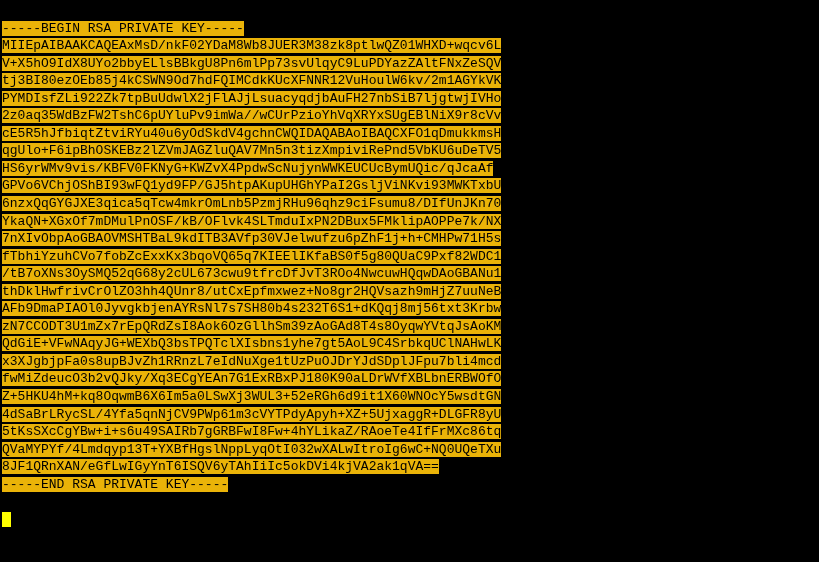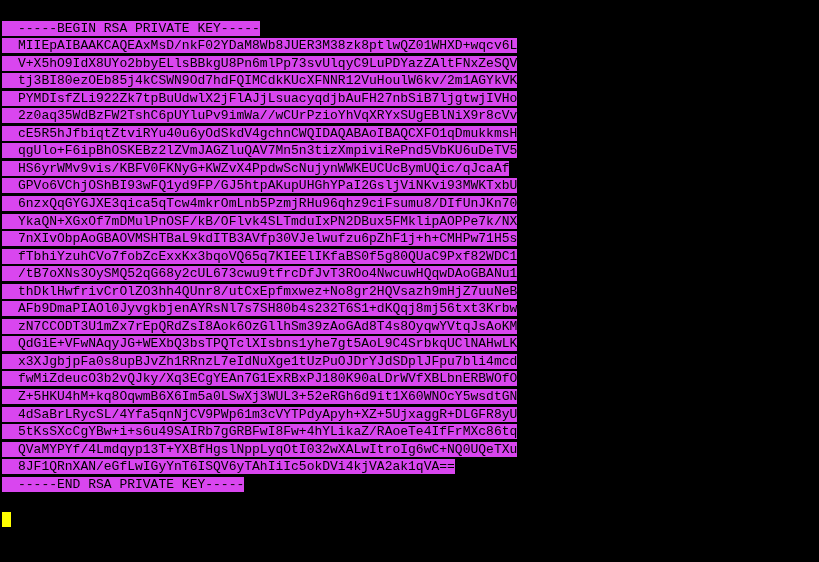--- a/index.html
+++ b/index.html
@@ -23,23 +23,22 @@
     .prompt {
       color: #ffffff;
     }
     .command {
       color: #ffffff;
     }
     .key-line {
       display: block;
     }
     .key-text {
-      background-color: #d946ef;
+      background-color: #eab308;
       color: #000000;
-      padding-left: 16px;
     }
     .cursor {
       background-color: #ffff00;
       display: inline-block;
       width: 9px;
       height: 15px;
       vertical-align: text-bottom;
     }
   </style>
 </head>

